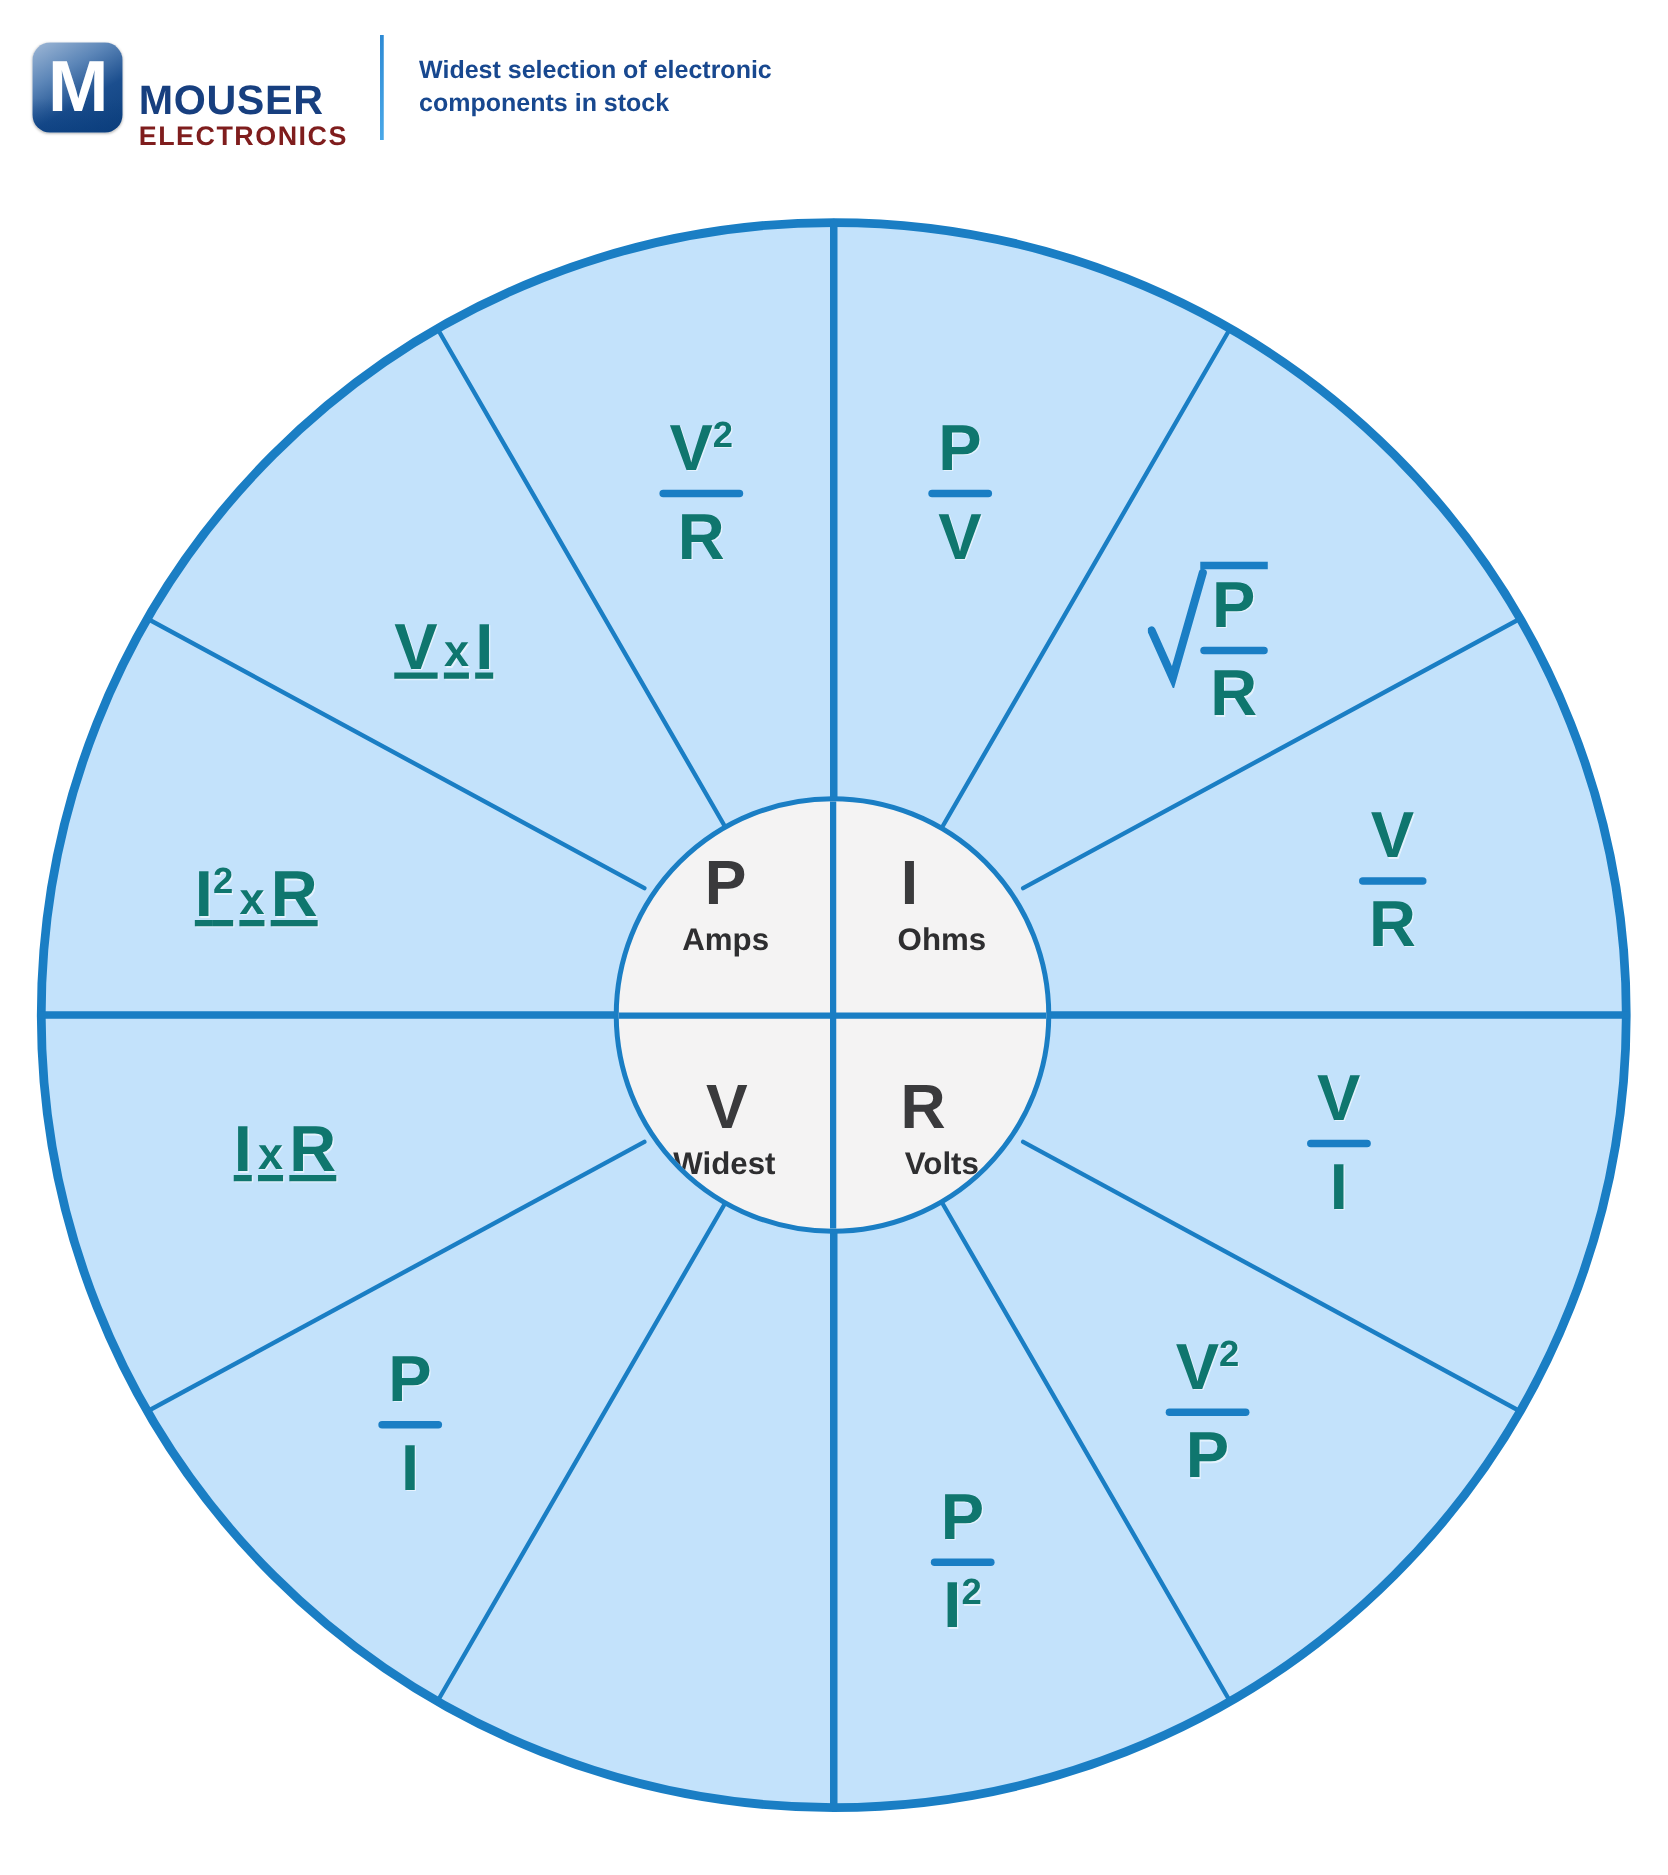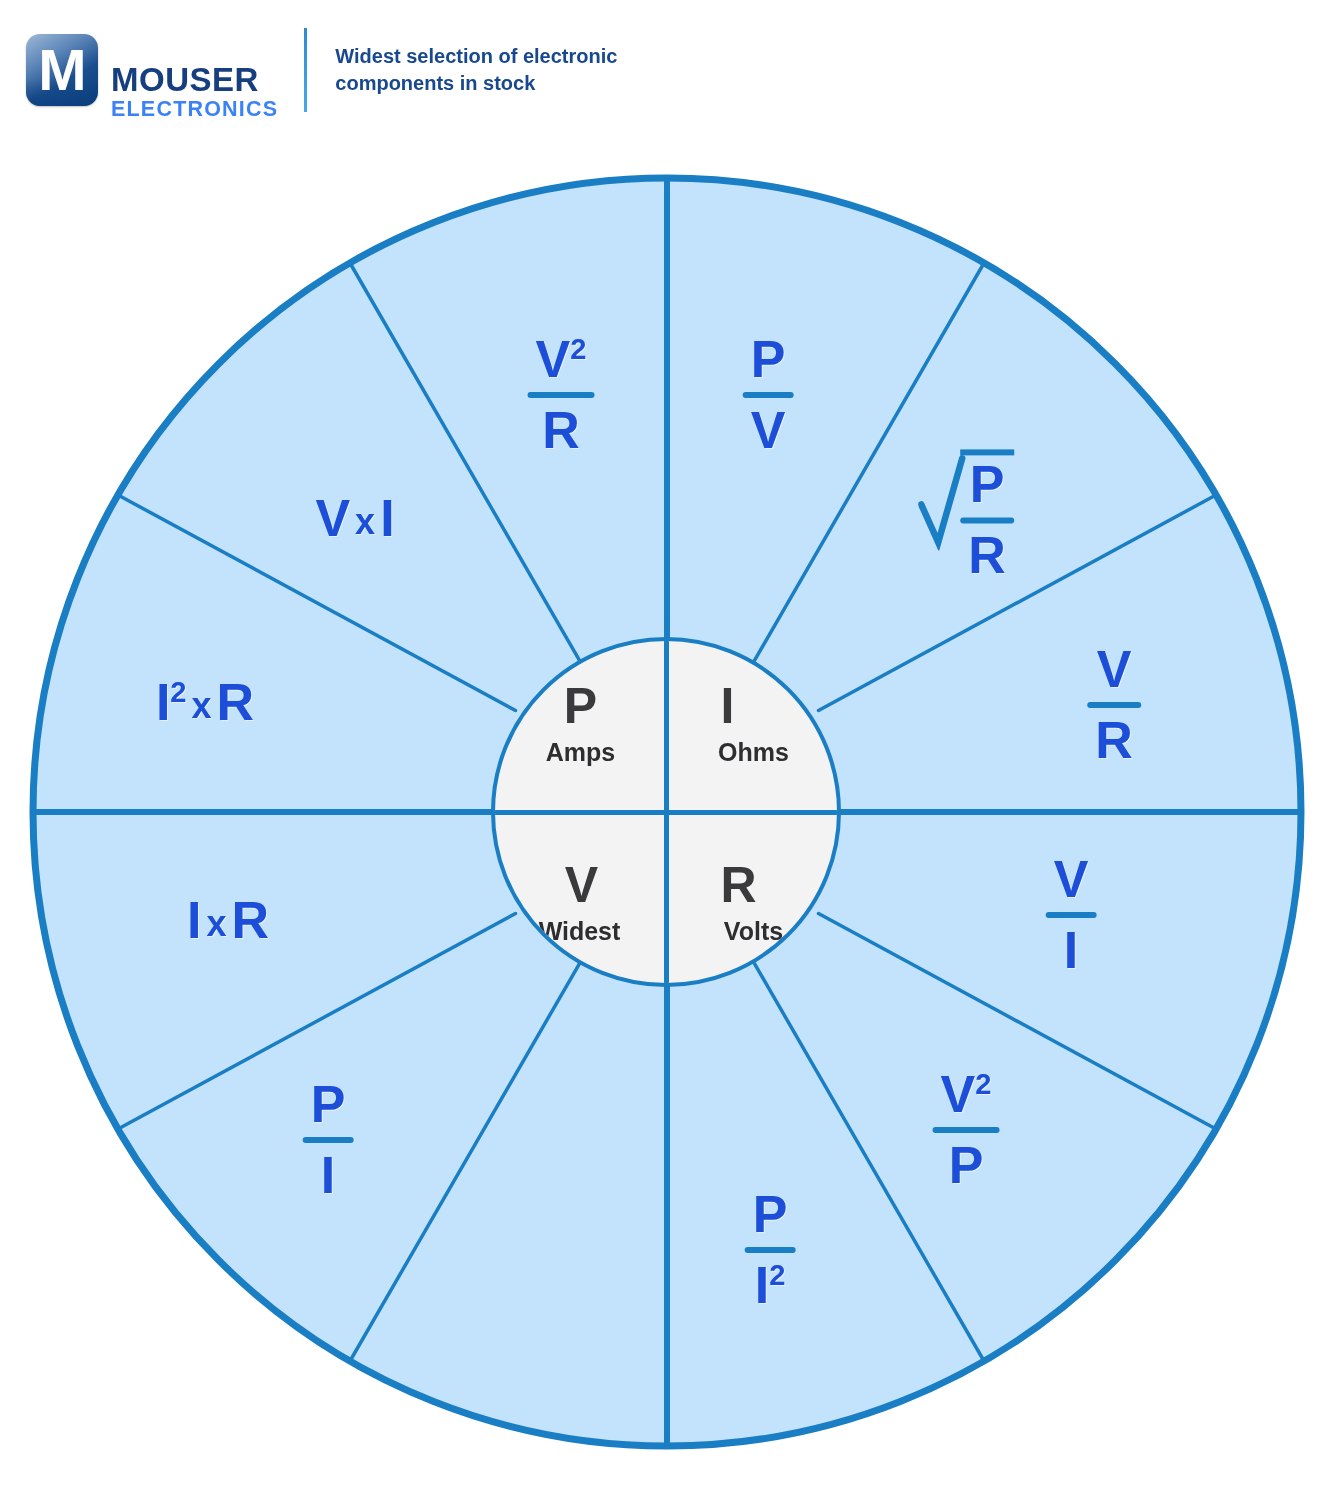--- a/index.html
+++ b/index.html
@@ -65,21 +65,21 @@
   }
   #logo-word-1 {
     display: block;
     color: #173f7f;
     font-weight: bold;
     font-size: 33px;
     letter-spacing: 0.5px;
   }
   #logo-word-2 {
     display: block;
-    color: #3b82f6;
+    color: #7f1d1d;
     font-weight: bold;
     font-size: 21.5px;
     letter-spacing: 1.2px;
     margin-top: 3px;
   }
   #header-divider {
     width: 3px;
     height: 84px;
     background: linear-gradient(180deg, #2d8ad4 0%, #4aa8e8 100%);
     margin-left: 26px;
@@ -102,27 +102,28 @@
     height: 1360px;
   }
   #wheel-svg {
     position: absolute;
     left: 0; top: 0;
   }
 
   .formula {
     position: absolute;
     transform: translate(-50%, -50%);
-    color: #1d4ed8;
+    color: #0f766e;
     font-family: "Liberation Sans", sans-serif;
     font-weight: bold;
     white-space: nowrap;
     text-align: center;
     line-height: 1;
     text-shadow: 1px 1px 0 rgba(255,255,255,0.55);
+    text-decoration: underline;
   }
   .frac {
     display: inline-block;
     text-align: center;
     vertical-align: middle;
   }
   .frac .num,
   .frac .den {
     display: block;
     font-size: 52px;
@@ -274,21 +275,21 @@
       <span class="num"><span>V</span><sup class="sq">2</sup></span>
       <span class="bar"></span>
       <span class="den">R</span>
     </span>
   </div>
 
   <div class="formula inline-expr" style="left:355px; top:378px;">
     <span>V</span><span class="smallx">x</span><span>I</span>
   </div>
 
-  <div class="formula inline-expr" style="left:205px; top:562px;">
+  <div class="formula inline-expr" style="left:205px; top:576px;">
     <span>I</span><sup class="sq">2</sup><span class="smallx">x</span><span>R</span>
   </div>
 
   <div class="formula inline-expr" style="left:228px; top:780px;text-align:center;">
     <span>I</span><span class="smallx">x</span><span>R</span>
   </div>
 
   <div class="formula" style="left:328px; top:1000px;">
     <span class="frac">
       <span class="num">P</span>

